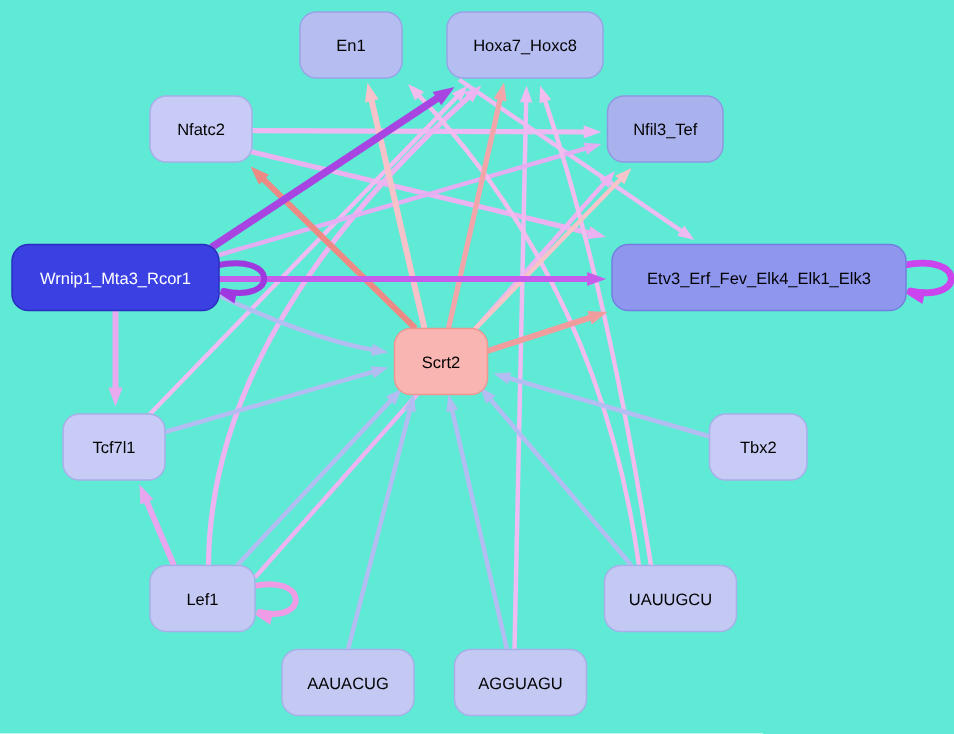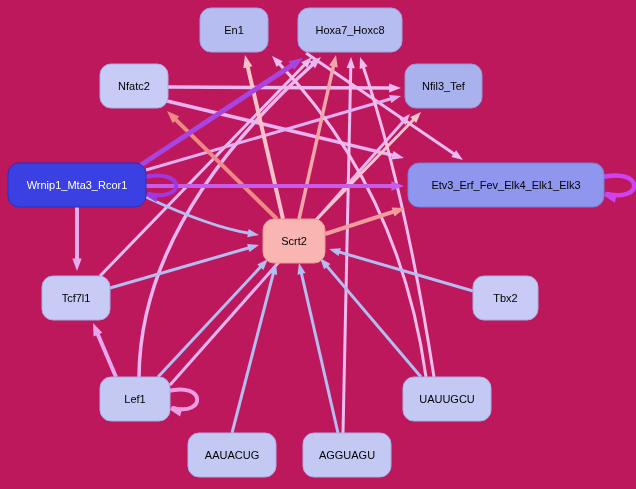--- a/index.html
+++ b/index.html
@@ -1,16 +1,16 @@
 <!DOCTYPE html>
 <html><head>
 <meta charset="utf-8">
 <style>
   html,body{margin:0;padding:0;background:#ffffff;}
-  .canvas{position:relative;width:636px;height:489px;background:#be185d;overflow:hidden;
+  .canvas{position:relative;width:636px;height:489px;background:#5eead4;overflow:hidden;
           font-family:"Liberation Sans", sans-serif;}
   svg{position:absolute;left:0;top:0;}
   svg text{font-family:"Liberation Sans", sans-serif;font-size:11px;}
 </style>
 </head>
 <body>
 
 <div class="canvas">
   <svg id="graph" width="636" height="489" viewBox="0 0 636 489">
       <path d="M 168 87 L 392.1 88.0" fill="none" stroke="#eeb9f2" stroke-width="3.5" stroke-linecap="butt"></path>

